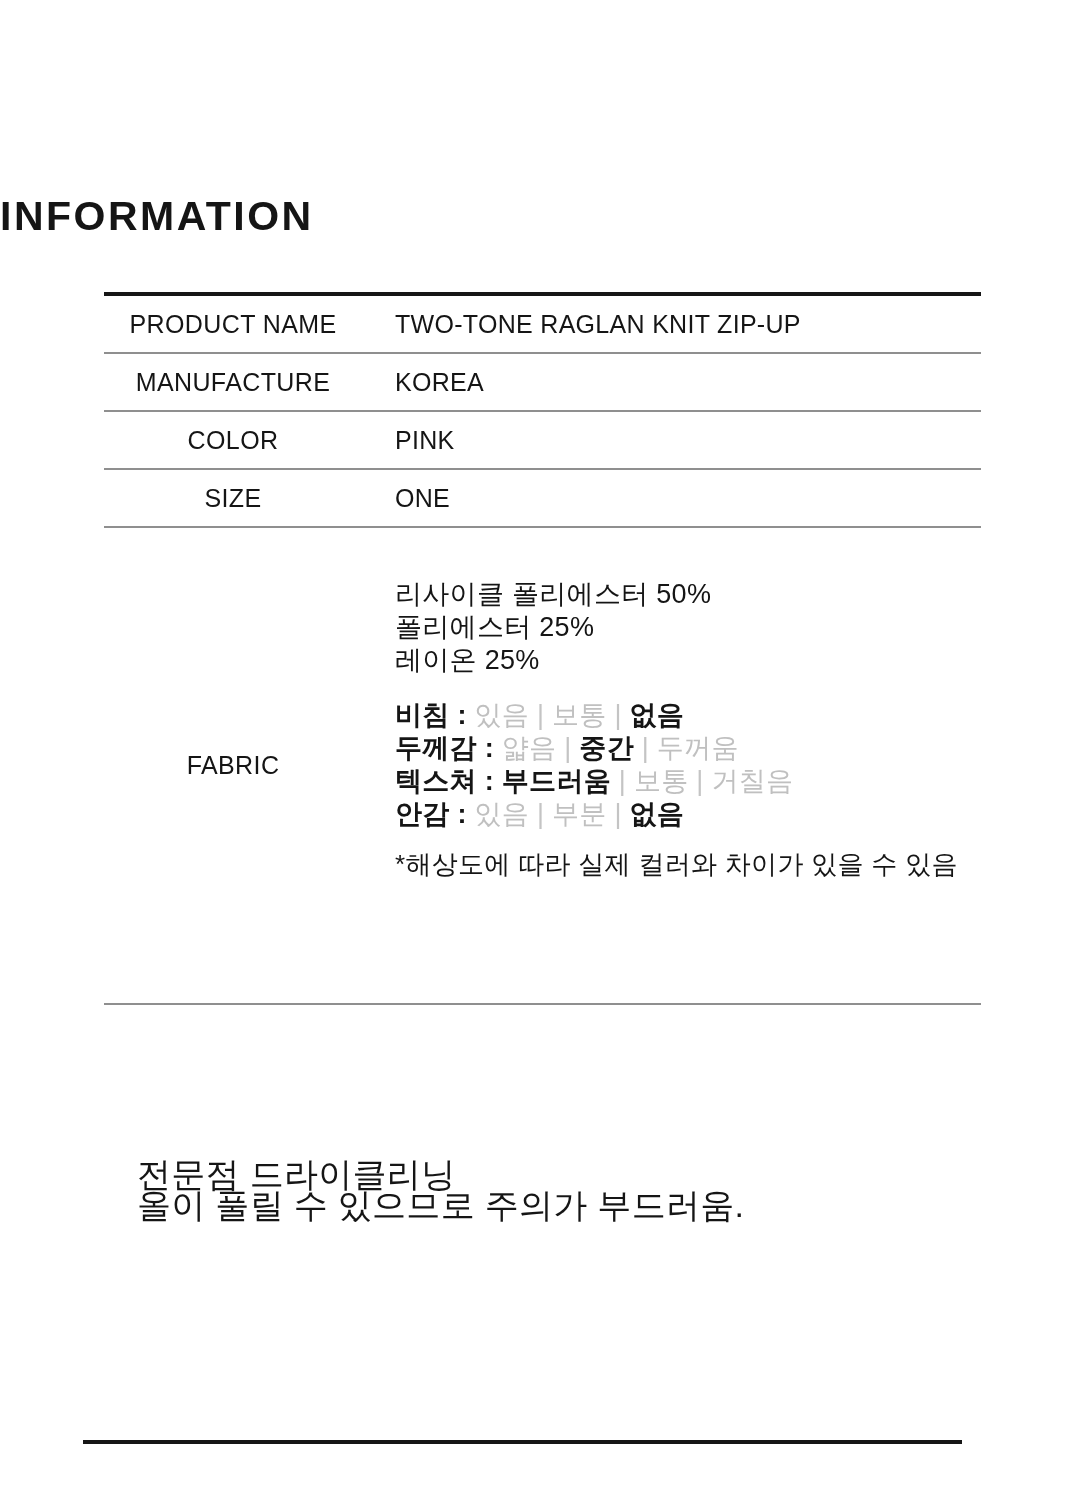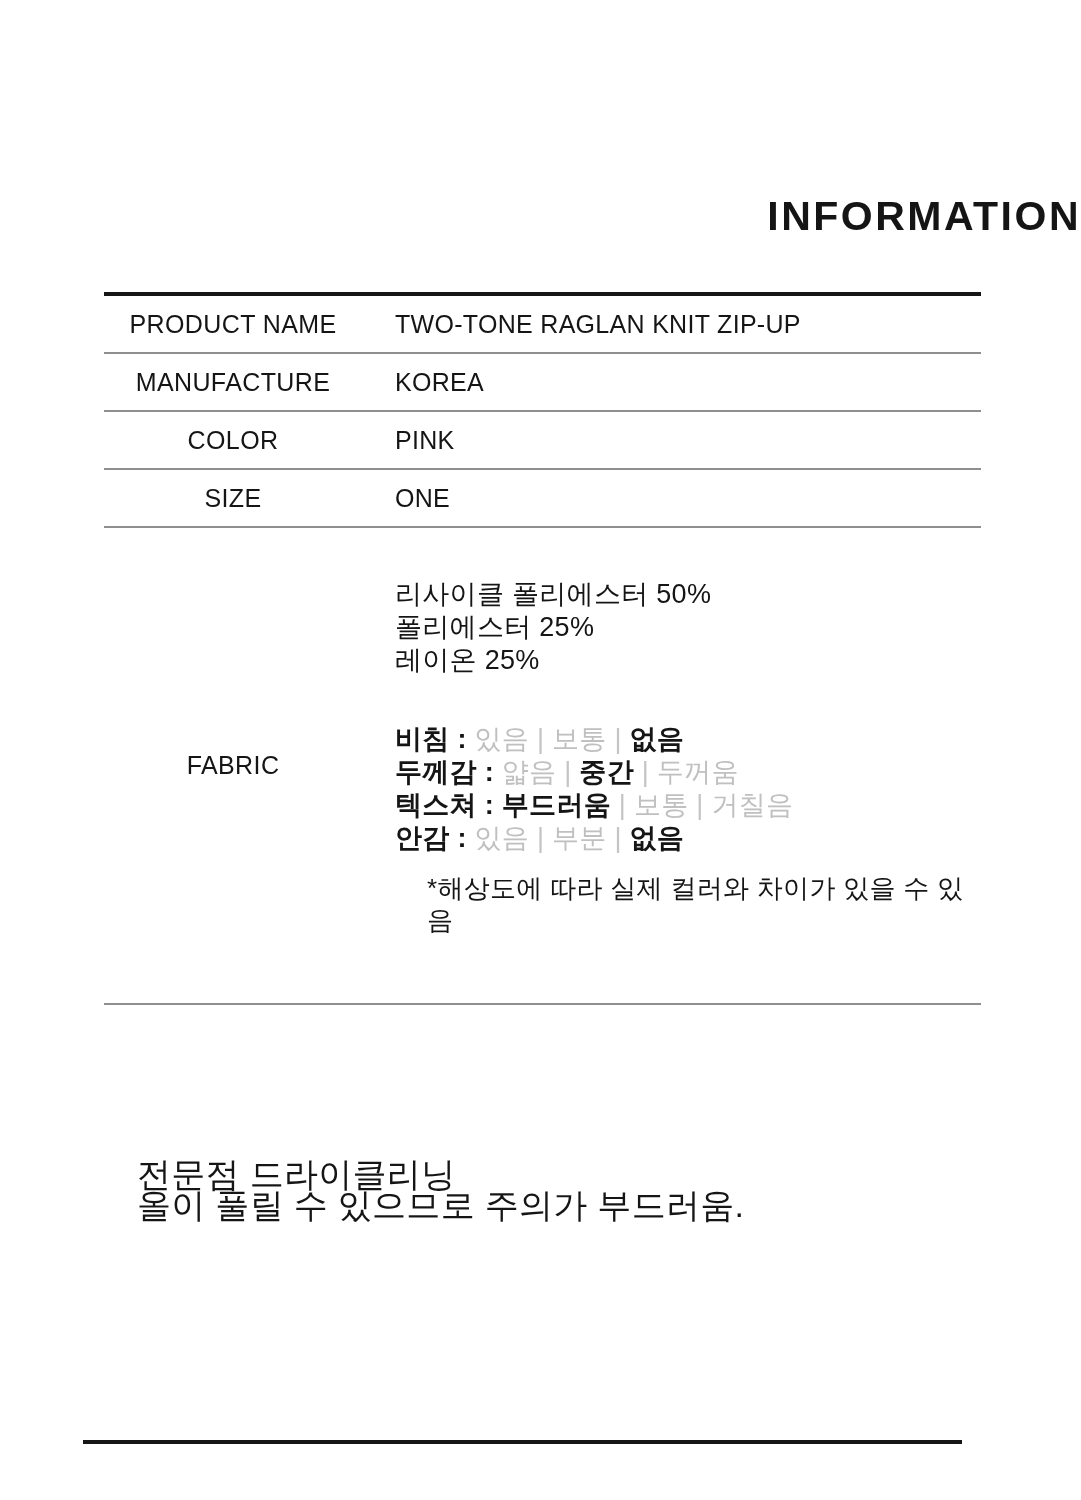--- a/index.html
+++ b/index.html
@@ -14,21 +14,21 @@
   html,body{
     width:1081px;height:1500px;
     background:var(--bg);
     color:var(--text);
     font-family:"Liberation Sans","DejaVu Sans",sans-serif;
   }
   .page{position:relative;width:1081px;height:1500px;overflow:hidden;background:var(--bg);}
 
   .title{
     position:absolute;top:193px;left:0;width:100%;
-    text-align:right;
+    text-align:left;
     font-size:41px;font-weight:700;letter-spacing:2.5px;
   }
 
   .info-table{
     position:absolute;top:292px;left:104px;width:877px;
     border-top:4px solid var(--thick);
   }
   .row{
     display:flex;
     height:58px;
@@ -45,29 +45,29 @@
     padding-left:33px;
     font-size:25px;font-weight:500;letter-spacing:.3px;
   }
   .row.fabric{height:477px;}
   .row.fabric .cell.value{
     display:block;
     padding-top:50px;
     font-size:27px;
   }
   .fab-line{line-height:33px;font-weight:400;}
-  .fab-attrs{margin-top:46px;}
+  .fab-attrs{margin-top:22px;}
   .attr-line{line-height:33px;font-size:27px;}
   .attr-name{font-weight:700;color:var(--text);}
   .attr-opt{color:var(--muted);font-weight:400;}
   .attr-opt.selected{color:var(--text);font-weight:700;}
   .attr-sep{color:var(--sep);font-weight:400;}
   .fab-note{
     margin-top:17px;
-    font-size:26px;line-height:32px;font-weight:400;margin-left:32px;
+    font-size:26px;line-height:32px;font-weight:400;
   }
   .row.care{height:369px;border-bottom:none;}
   .care-line{font-size:34px;line-height:31px;font-weight:400;}
 
   .footer-line{
     position:absolute;top:1440px;left:83px;width:879px;height:4px;
     background:var(--thick);
   }
 </style>
 </head>

